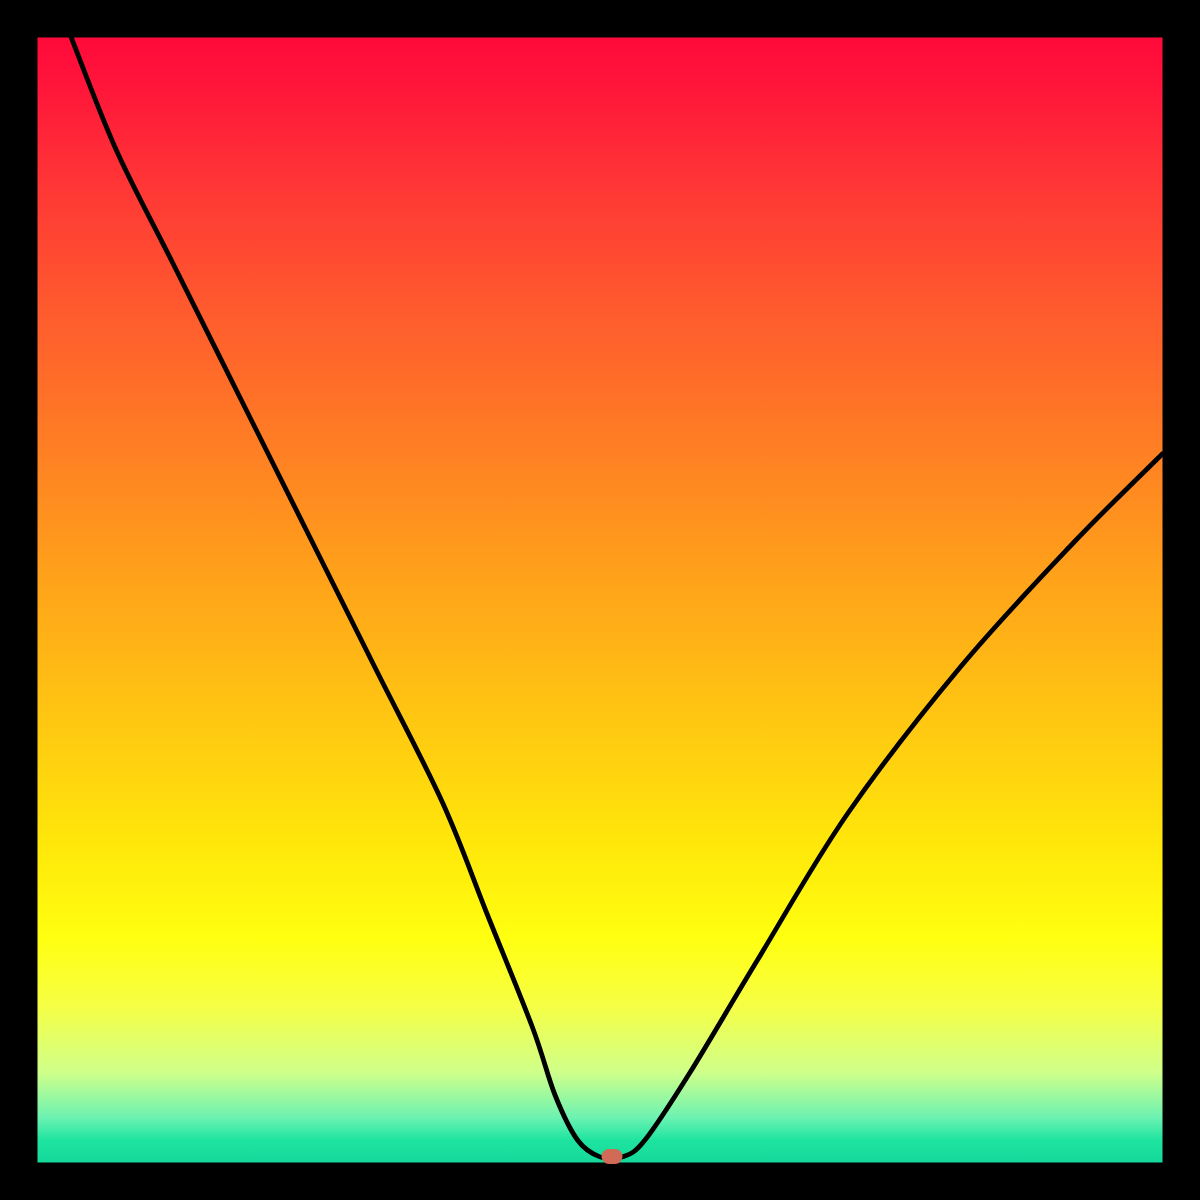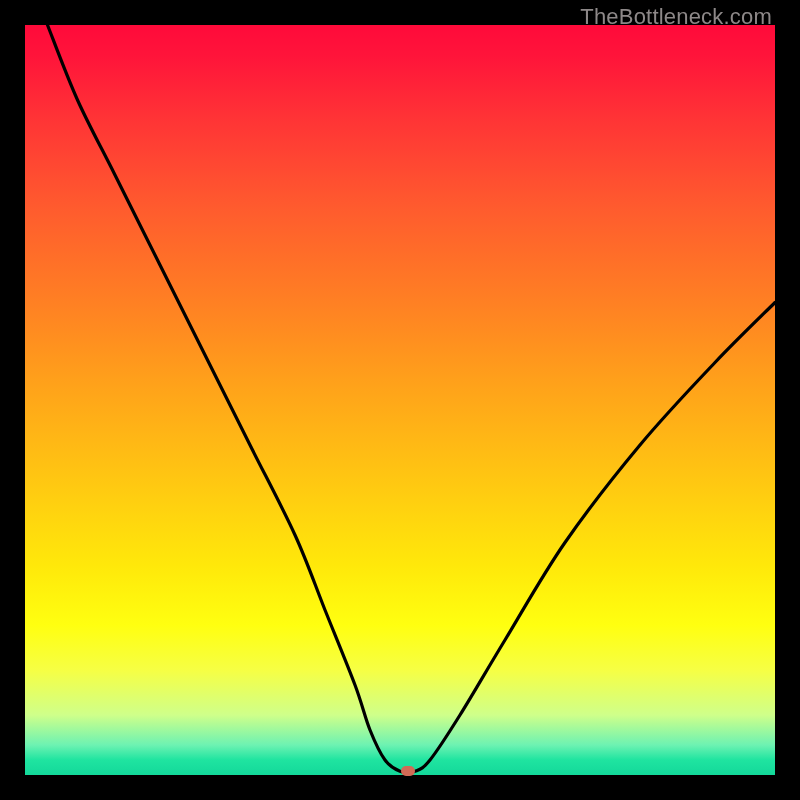--- a/index.html
+++ b/index.html
@@ -65,20 +65,19 @@
     height: 10px;
     border-radius: 5px;
     background: #d16a56;
     transform: translate(-50%, -50%);
   }
 </style>
 </head>
 <body>
 
 <div class="outer">
-  <div class="watermark">TheBottleneck.com</div>
   <div class="plot">
     <svg class="curve" viewBox="0 0 750 750" preserveAspectRatio="none">
       <path id="curve-path" fill="none" stroke="#000" stroke-width="3.2" stroke-linejoin="round" stroke-linecap="round" d="M 22.5,0 C 27.5,12.5 41.25000000000001,50 52.50000000000001,75 C 63.75000000000001,100 76.25,122.50000000000001 90,150 C 103.75,177.5 120,209.99999999999994 135,239.99999999999994 C 150,269.99999999999994 165,299.99999999999994 180,329.99999999999994 C 195,359.99999999999994 210,390 225,420 C 240,450 257.5,482.5 270,510 C 282.5,537.5 290,560 300,585 C 310,610 322.5,640 330,660 C 337.5,680 340,692.5 345,705 C 350,717.5 355,728.125 360,735 C 365,741.875 370,744.375 375,746.25 C 380,748.125 385,748.125 390,746.25 C 395,744.375 397.5,744.375 405,735 C 412.5,725.625 422.49999999999994,710 434.99999999999994,690 C 447.49999999999994,670 462.5,643.75 480,615 C 497.5,586.25 517.5,550 540,517.5 C 562.5,485 590,450 615,420 C 640,390 667.5,361.24999999999994 690,337.49999999999994 C 712.5,313.74999999999994 740,287.5 750,277.5"></path>
     </svg>
     <div id="marker-dot" class="dot" style="left: 382.5px; top: 746.25px; background: rgb(209, 106, 86);"></div>
   </div>
 </div>
 
 </body></html>

